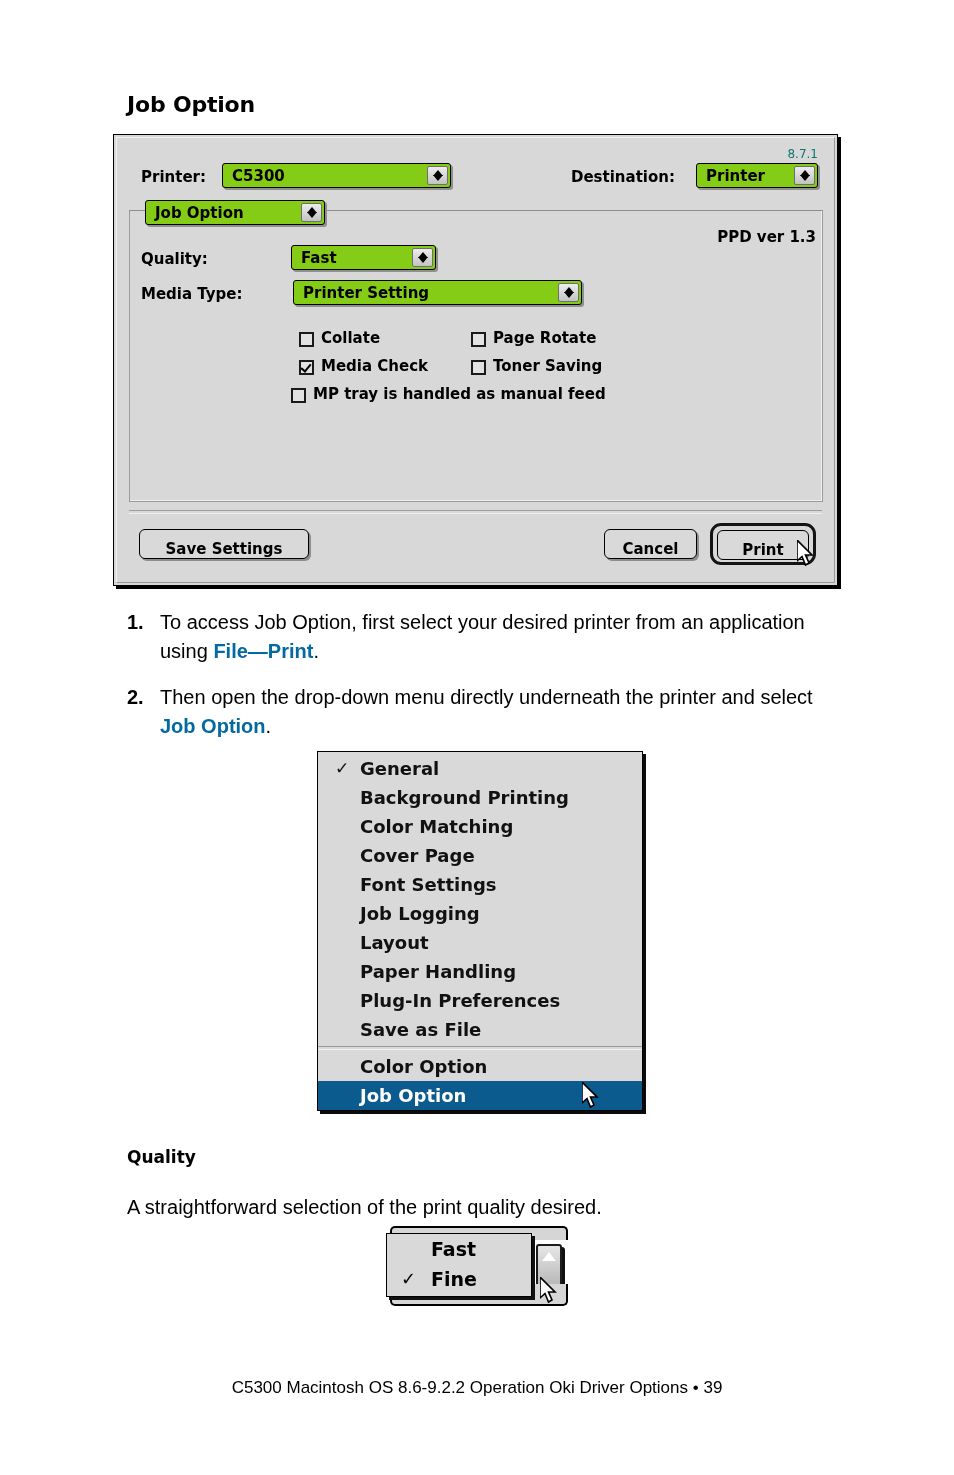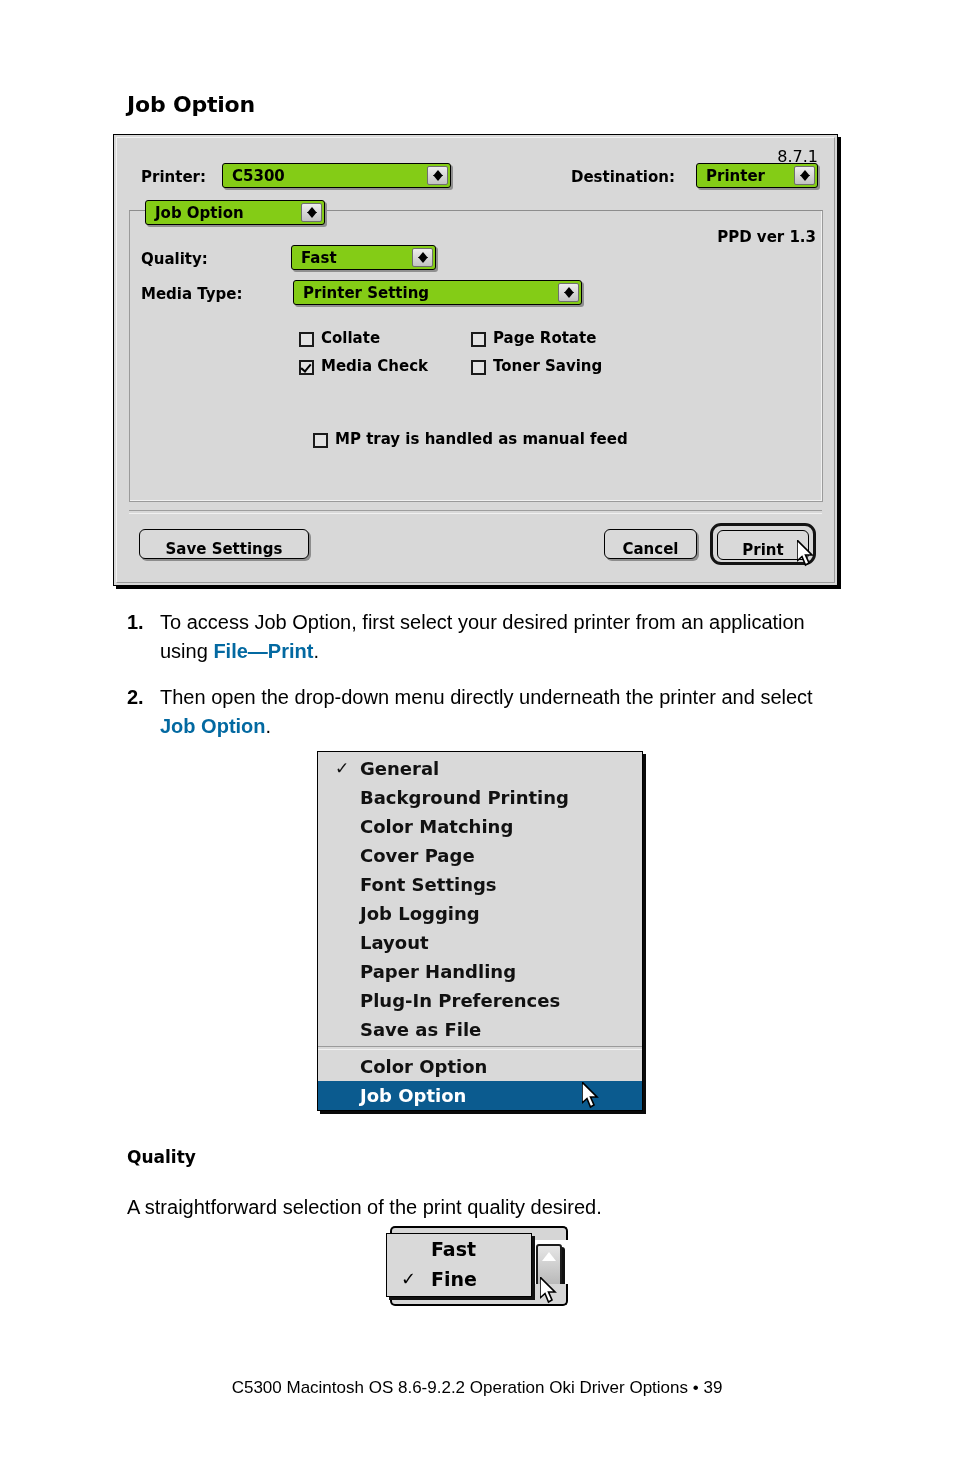--- a/index.html
+++ b/index.html
@@ -95,22 +95,22 @@
     border-left: 1px solid #f2f2f2;
     border-right: 1px solid #9a9a9a;
     border-bottom: 1px solid #9a9a9a;
     background: #d8d8d8;
   }
   .version {
     position: absolute;
     right: 16px;
     top: 9px;
     font-family: "DejaVu Sans", sans-serif;
-    font-size: 16px;
-    color: #000000;
+    font-size: 12px;
+    color: #0f766e;
   }
   .ppdver {
     position: absolute;
     right: 18px;
     top: 90px;
     font-family: "DejaVu Sans", sans-serif;
     font-weight: bold;
     font-size: 15px;
   }
   .lbl {
@@ -447,21 +447,21 @@
         <span>Page Rotate</span>
       </div>
       <div class="cbrow" style="left:182px; top:219px;">
         <span class="cbox checked"></span>
         <span>Media Check</span>
       </div>
       <div class="cbrow" style="left:354px; top:219px;">
         <span class="cbox"></span>
         <span>Toner Saving</span>
       </div>
-      <div class="cbrow" style="left:196px; top:247px;margin-top:45px;">
+      <div class="cbrow" style="left:174px; top:247px;">
         <span class="cbox"></span>
         <span>MP tray is handled as manual feed</span>
       </div>
 
       <div class="dlg-sep"></div>
 
       <div class="btn" style="left:22px; top:391px; width:170px;">
         <span>Save Settings</span>
       </div>
       <div class="btn" style="left:487px; top:391px; width:93px;">

